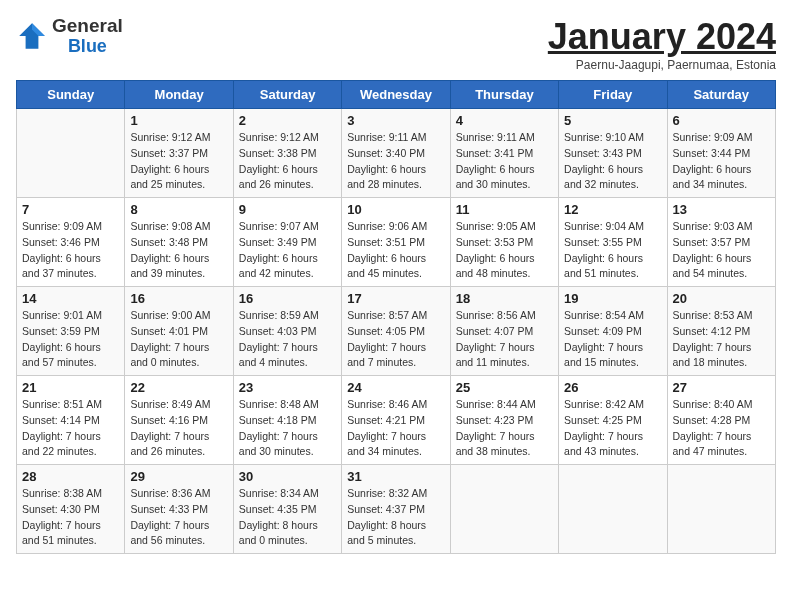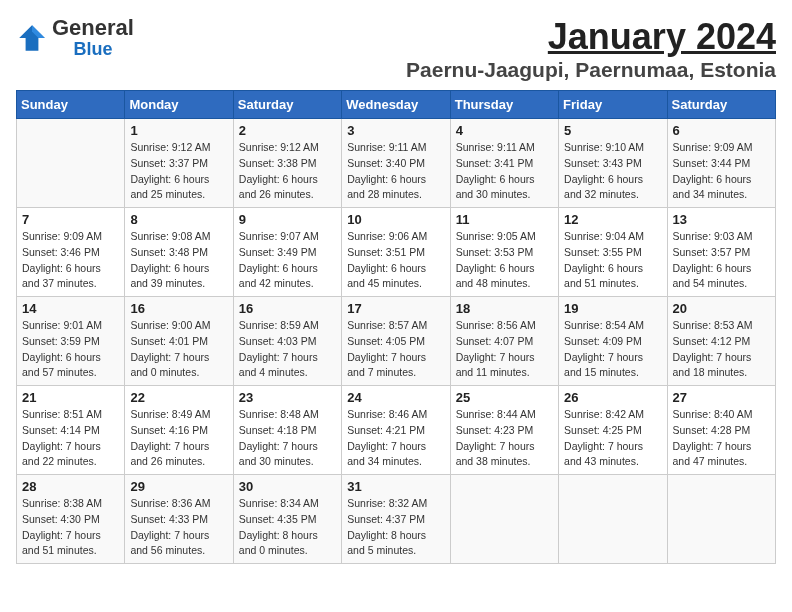--- a/index.html
+++ b/index.html
@@ -20,21 +20,21 @@
       display: flex;
       align-items: center;
       gap: 4px;
     }
     .logo-text {
       display: flex;
       flex-direction: column;
       line-height: 1.1;
     }
     .logo-general {
-      font-size: 22px;
+      font-size: 19px;
       font-weight: bold;
       color: #333;
     }
     .logo-blue {
       font-size: 18px;
       font-weight: bold;
       color: #1a6ebf;
       text-align: center;
     }
     .logo-icon {
@@ -44,38 +44,38 @@
     .title-block {
       text-align: right;
     }
     .title-block h1 {
       font-size: 36px;
       font-weight: bold;
       color: #222;
       text-decoration: underline;
     }
     .title-block h2 {
-      font-size: 21px;
-      font-weight: bold;
+      font-size: 12px;
+      font-weight: normal;
       color: #444;
       text-align: right;
     }
     .calendar {
       width: 100%;
       border-collapse: collapse;
       font-size: 11px;
     }
     .calendar thead th {
       background-color: #2f6bbf;
       color: #fff;
       font-size: 13px;
       font-weight: bold;
       padding: 6px 4px;
       border: 1px solid #1a56a0;
-      text-align: left;
+      text-align: center;
     }
     .calendar tbody td {
       border: 1px solid #ccc;
       vertical-align: top;
       padding: 4px 5px;
       min-height: 80px;
       width: calc(100% / 7);
     }
     .calendar tbody tr:nth-child(odd) {
       background-color: #f9f9f9;

